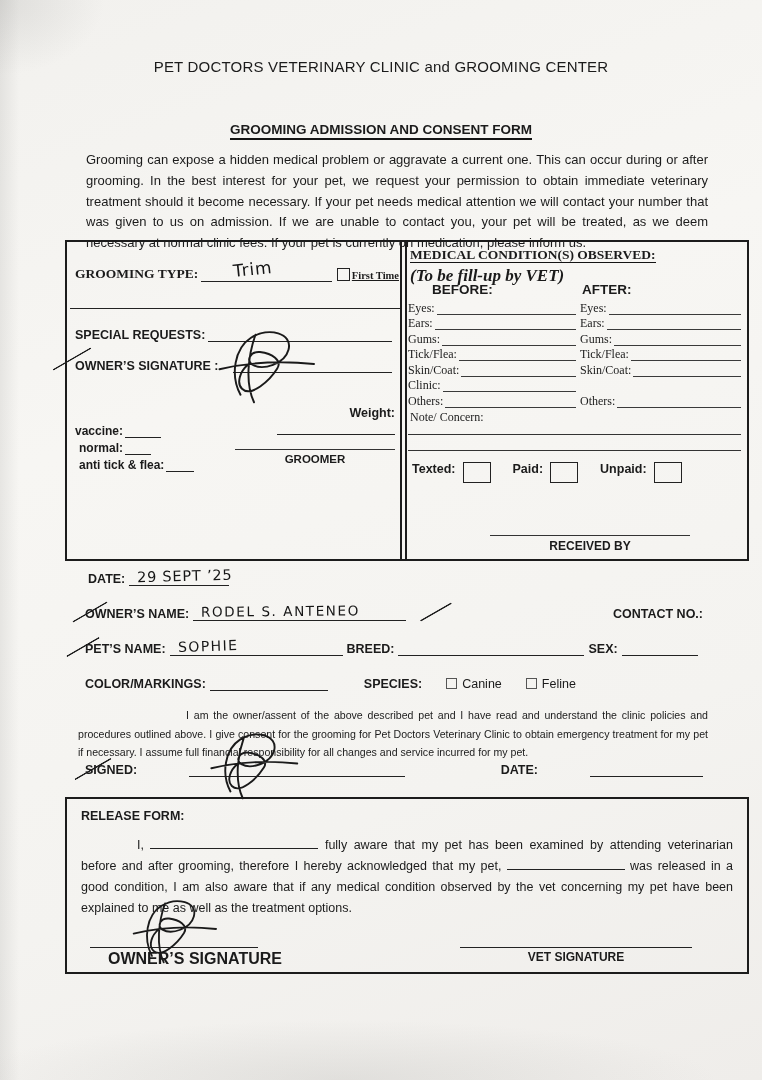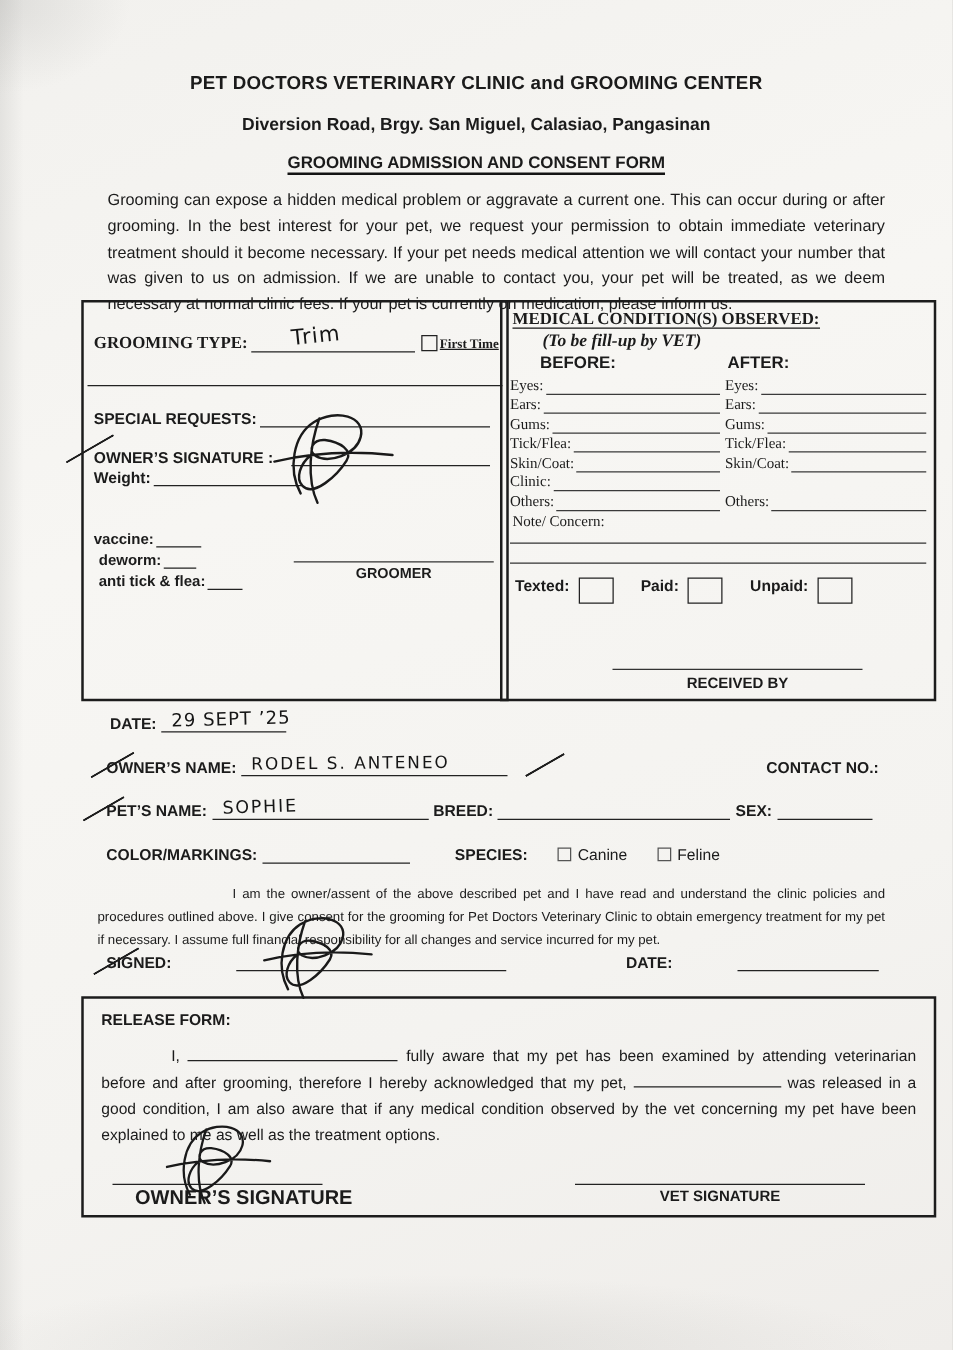--- a/index.html
+++ b/index.html
@@ -5,54 +5,54 @@
   html,body{margin:0;padding:0;}
   body{width:762px;height:1080px;background:#d8d7d4;font-family:"Liberation Sans",sans-serif;color:#1b1b1b;}
   .page{position:relative;width:762px;height:1080px;overflow:hidden;
     background:
       radial-gradient(140px 100px at 0px 0px, rgba(150,150,148,.22), rgba(150,150,148,0) 75%),
       radial-gradient(500px 80px at 45% 1080px, rgba(150,150,146,.18), transparent 75%),
       linear-gradient(90deg, rgba(130,130,128,.14), transparent 2.5%),
       linear-gradient(160deg,#f2f1ee 0%,#f7f6f3 35%,#f4f3f0 70%,#efedea 100%);}
   .abs{position:absolute;}
   
-  .clinic{top:58px;left:0;right:0;text-align:center;font-weight:bold;font-size:15px;letter-spacing:.2px;}
+  .clinic{top:58px;left:0;right:0;text-align:center;font-weight:normal;font-size:15px;letter-spacing:.2px;}
   .address{top:91px;left:0;right:0;text-align:center;font-weight:bold;font-size:14px;}
   .formtitle{top:122px;left:0;right:0;text-align:center;font-weight:bold;font-size:13.5px;}
   .formtitle span{border-bottom:2px solid #141414;padding-bottom:1px;}
   .intro{top:150px;left:86px;width:622px;font-size:13px;line-height:1.6;text-align:justify;}
   
   .lbox{top:240px;left:65px;width:338px;height:317px;border:2.5px solid #1c1c1c;}
   .rbox{top:240px;left:400px;width:345px;height:317px;border:2.5px solid #1c1c1c;}
   .gt-row{top:24px;left:8px;right:6px;display:flex;align-items:flex-end;}
   .gt-label{font-family:"Liberation Serif",serif;font-weight:bold;font-size:13.5px;}
   .flexline{flex:1;border-bottom:1.6px solid #222;height:15px;margin:0 3px;position:relative;}
   .ftbox{width:11px;height:11px;border:1.6px solid #222;margin:0 2px 1px 2px;flex:0 0 auto;}
   .ftlabel{font-family:"Liberation Serif",serif;font-weight:bold;font-size:10.5px;text-decoration:underline;padding-bottom:1px;}
   .divider{top:66px;left:3px;right:3px;border-top:1.6px solid #222;}
   .lrow{left:8px;right:10px;display:flex;align-items:flex-end;}
   .sr-row{top:84px;justify-content:center;}
   .os-row{top:115px;gap:11px;}
-  .wt-row{top:132px;}
+  .wt-row{top:164px;flex-direction:column;}
   .blabel{font-weight:bold;font-size:12.5px;white-space:nowrap;}
   .fixline{border-bottom:1.6px solid #222;height:14px;margin-left:2px;}
   .w118{width:118px;} .w36{width:36px;} .w26{width:26px;} .w28{width:28px;}
   .vx-row{top:181px;} .dw-row{top:198px;padding-left:4px;} .at-row{top:215px;padding-left:4px;}
   .smlabel{font-weight:bold;font-size:12px;white-space:nowrap;}
   .groomer-line{top:207px;left:168px;width:160px;border-top:1.3px solid #333;}
   .groomer-label{top:211px;left:168px;width:160px;text-align:center;font-weight:bold;font-size:11.5px;}
   
   .mtitle{top:5px;left:8px;font-family:"Liberation Serif",serif;font-weight:bold;font-size:13.5px;}
   .mtitle span{border-bottom:1.8px solid #141414;}
-  .msub{top:24px;left:8px;font-family:"Liberation Serif",serif;font-weight:bold;font-style:italic;font-size:14px;margin-left:24px;}
+  .msub{top:24px;left:8px;font-family:"Liberation Serif",serif;font-weight:bold;font-style:italic;font-size:17px;}
   .mhead-b{top:40px;left:8px;font-weight:bold;font-size:13.5px;margin-left:22px;}
   .mhead-a{top:40px;left:180px;font-weight:bold;font-size:13.5px;}
   .mrows{top:58px;left:6px;right:6px;}
   .mrow{display:flex;height:15.5px;align-items:flex-end;}
-  .mcell{display:flex;align-items:flex-end;}
+  .mcell{display:flex;align-items:center;}
   .mcell.c1{width:168px;}
   .mcell.c2{flex:1;margin-left:4px;}
   .mlabel{font-family:"Liberation Serif",serif;font-size:12px;white-space:nowrap;}
   .mline{flex:1;border-bottom:1.1px solid #3a3a3a;height:12px;margin-left:2px;}
   .note{top:168px;left:8px;font-family:"Liberation Serif",serif;font-size:12px;}
   .nline1{top:192px;left:6px;right:6px;border-top:1.2px solid #333;}
   .nline2{top:208px;left:6px;right:6px;border-top:1.2px solid #333;}
   .pay-row{top:220px;left:10px;display:flex;}
   .paybox{width:26px;height:19px;border:1.8px solid #222;margin-left:7px;}
   .gap22{margin-left:22px;}
@@ -91,21 +91,20 @@
   .slash{position:absolute;border-top:2.2px solid #1d1d1d;transform:rotate(-30deg);border-radius:2px;}
   .sig{position:absolute;}
   .sig svg{width:100%;height:100%;}
 </style>
 </head>
 <body>
 
 <div class="page">
 
   <div class="abs clinic">PET DOCTORS VETERINARY CLINIC and GROOMING CENTER</div>
-  <div class="abs address">Diversion Road, Brgy. San Miguel, Calasiao, Pangasinan</div>
   <div class="abs formtitle"><span>GROOMING ADMISSION AND CONSENT FORM</span></div>
   <div class="abs intro">Grooming can expose a hidden medical problem or aggravate a current one. This can occur during or after grooming. In the best interest for your pet, we request your permission to obtain immediate veterinary treatment should it become necessary. If your pet needs medical attention we will contact your number that was given to us on admission. If we are unable to contact you, your pet will be treated, as we deem necessary at normal clinic fees. If your pet is currently on medication, please inform us.</div>
 
   <div class="abs lbox">
     <div class="abs gt-row">
       <span class="gt-label">GROOMING TYPE:</span>
       <span class="flexline">
         <span class="hand hd-trim">Trim</span>
       </span>
       <span class="ftbox"></span>
@@ -122,21 +121,21 @@
     </div>
     <div class="abs lrow wt-row">
       <span class="blabel">Weight:</span>
       <span class="fixline w118"></span>
     </div>
     <div class="abs lrow vx-row">
       <span class="smlabel">vaccine:</span>
       <span class="fixline w36"></span>
     </div>
     <div class="abs lrow dw-row">
-      <span class="smlabel">deworm:</span>
+      <span class="smlabel">normal:</span>
       <span class="fixline w26"></span>
     </div>
     <div class="abs lrow at-row">
       <span class="smlabel">anti tick &amp; flea:</span>
       <span class="fixline w28"></span>
     </div>
     <div class="abs groomer-line"></div>
     <div class="abs groomer-label">GROOMER</div>
   </div>
 

